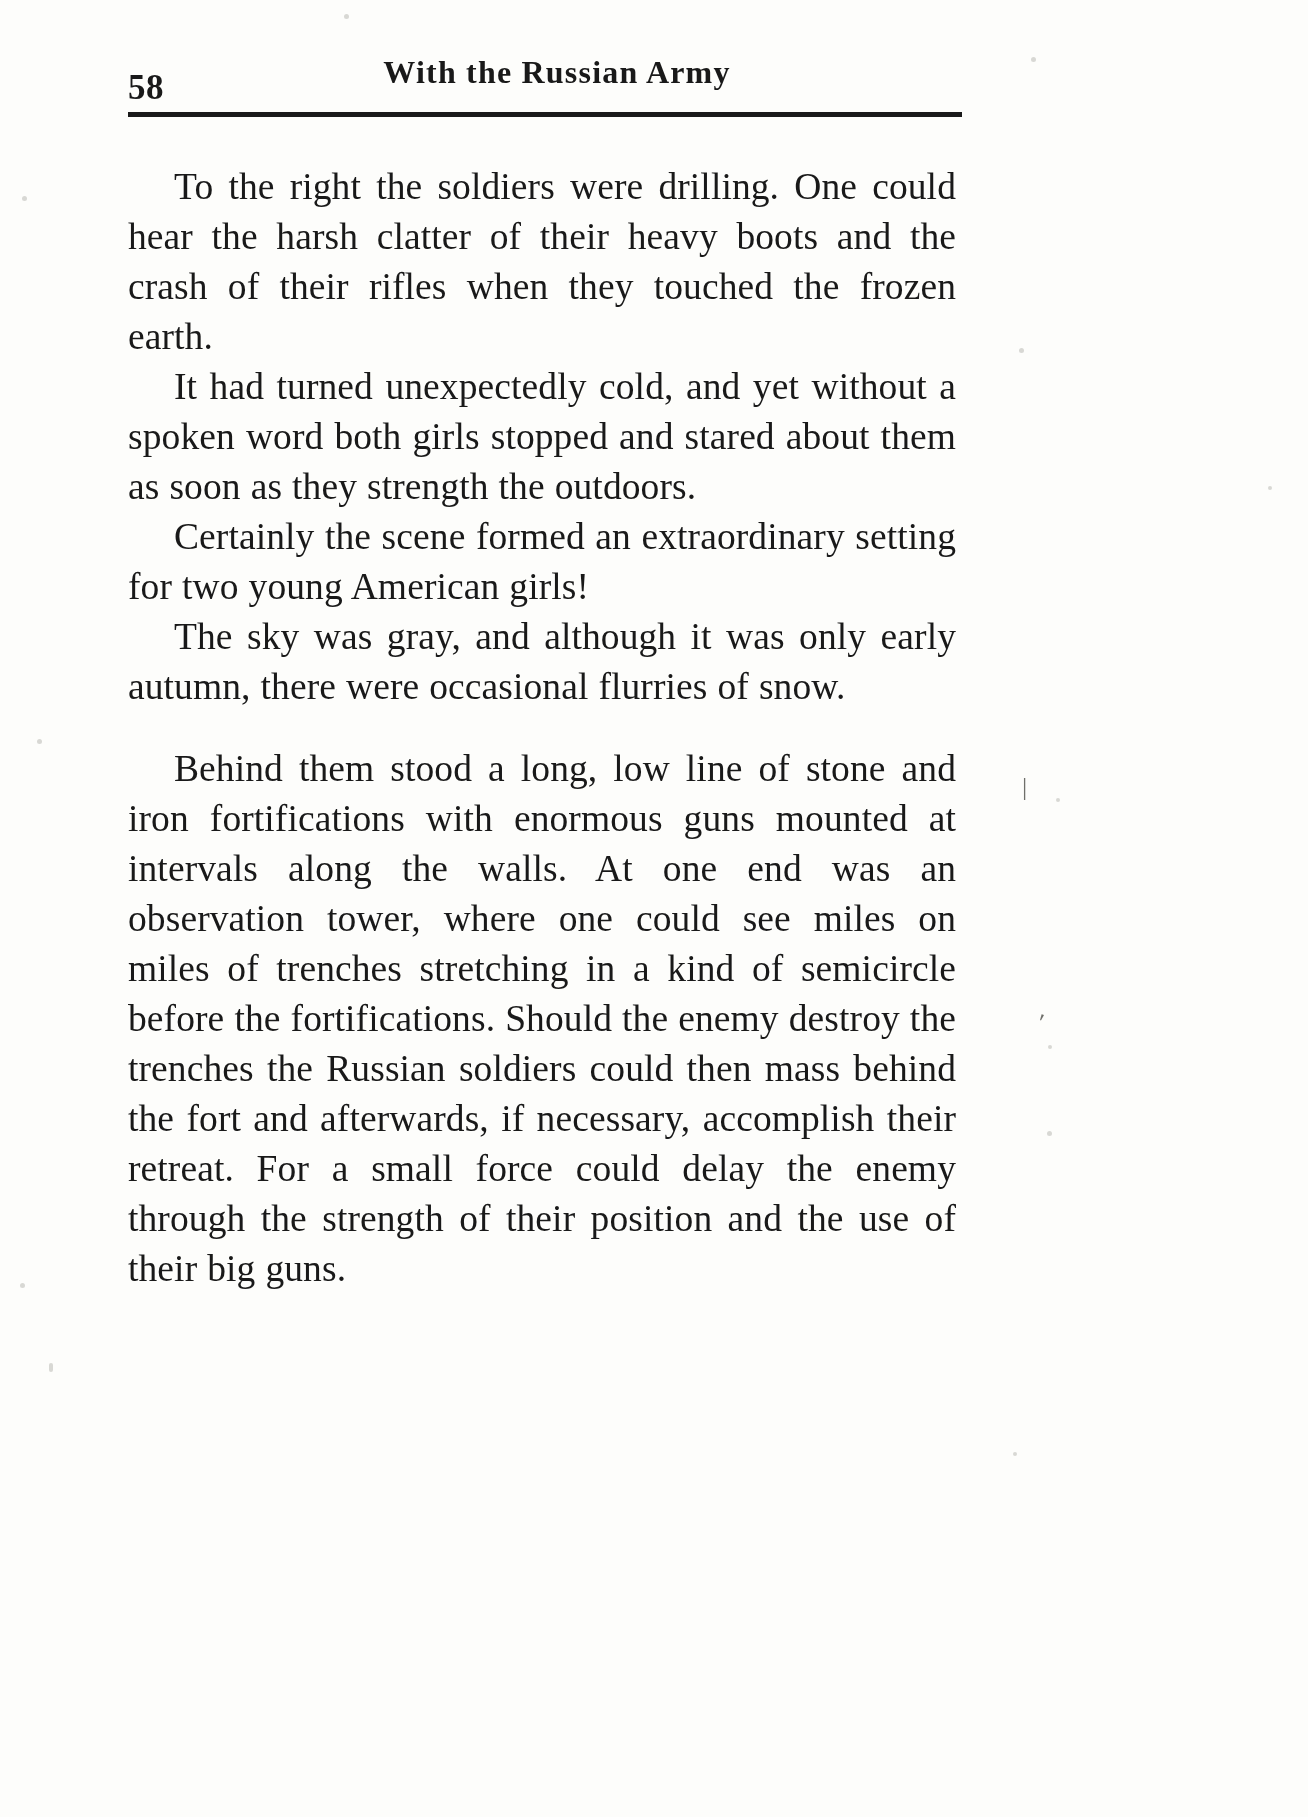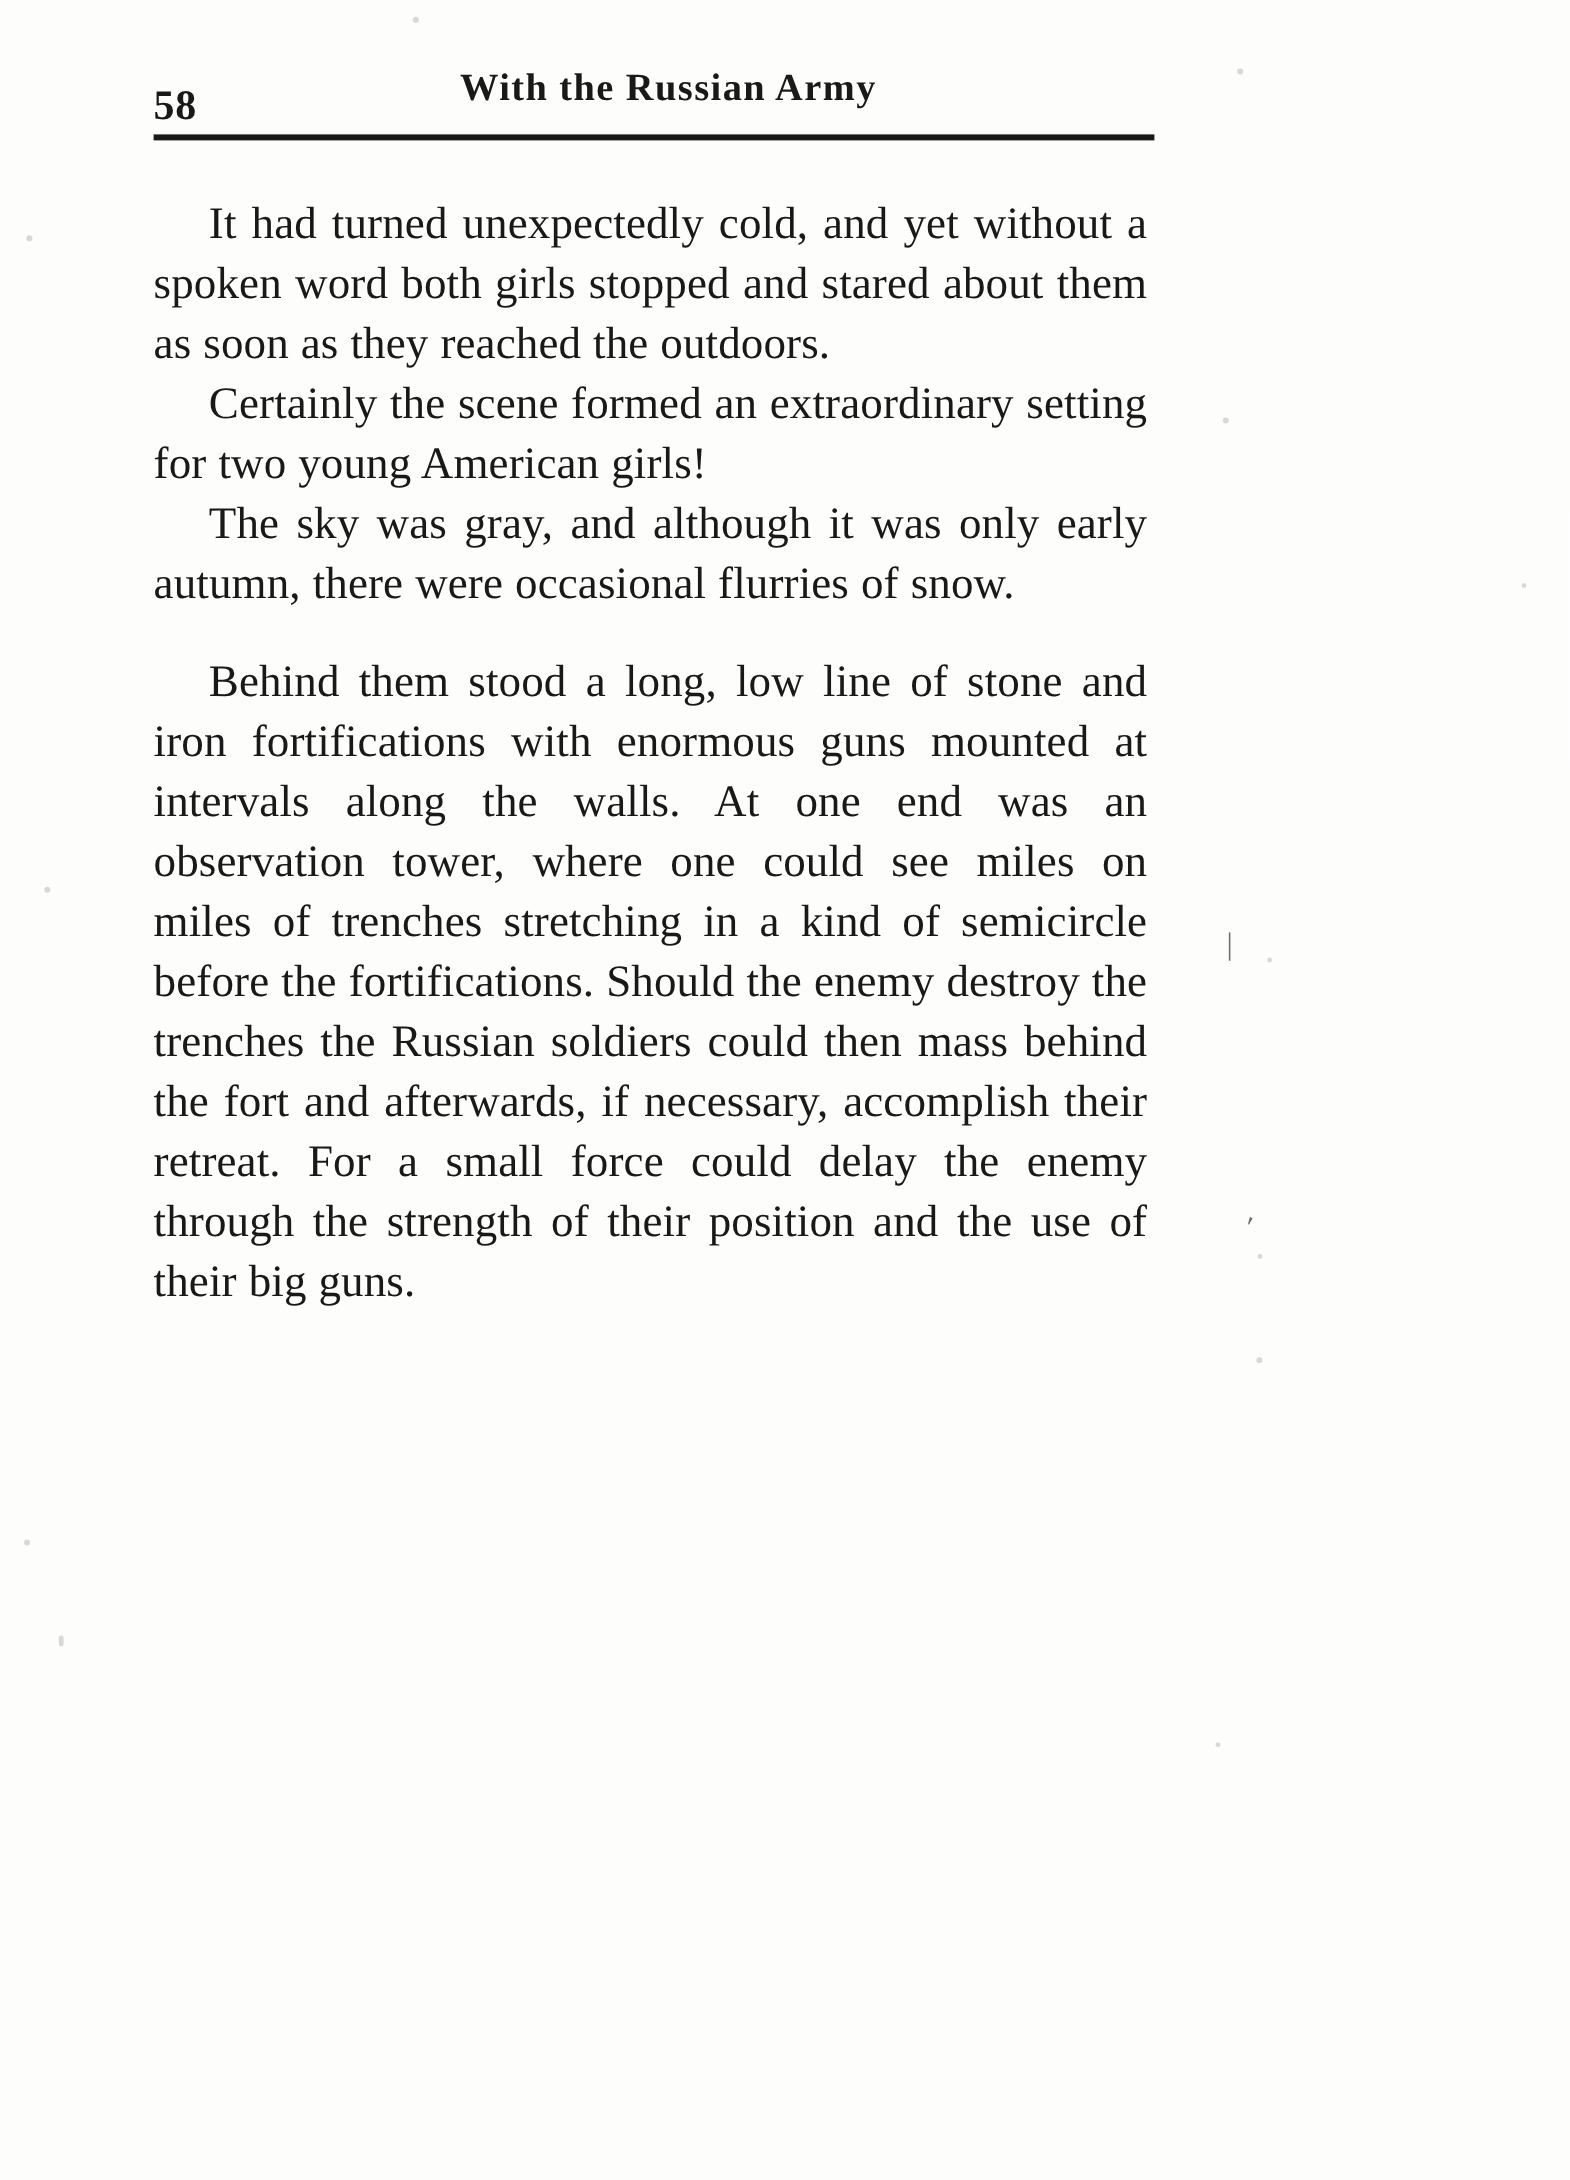--- a/index.html
+++ b/index.html
@@ -127,19 +127,20 @@
 
 <div class="content">
 
   <div class="header">
     <div class="folio">58</div>
     <div class="running-title">With the Russian Army</div>
     <div class="rule"></div>
   </div>
 
   <div class="body-text">
-    <p>It had turned unexpectedly cold, and yet without a spoken word both girls stopped and stared about them as soon as they reached the outdoors.</p>
+    <p>To the right the soldiers were drilling. One could hear the harsh clatter of their heavy boots and the crash of their rifles when they touched the frozen earth.</p>
+    <p>It had turned unexpectedly cold, and yet without a spoken word both girls stopped and stared about them as soon as they strength the outdoors.</p>
     <p>Certainly the scene formed an extraordinary setting for two young American girls!</p>
     <p>The sky was gray, and although it was only early autumn, there were occasional flurries of snow.</p>
     <p>Behind them stood a long, low line of stone and iron fortifications with enormous guns mounted at intervals along the walls. At one end was an observation tower, where one could see miles on miles of trenches stretching in a kind of semicircle before the fortifications.  Should the enemy destroy the trenches the Russian soldiers could then mass behind the fort and afterwards, if necessary, accomplish their retreat.  For a small force could delay the enemy through the strength of their position and the use of their big guns.</p>
   </div>
 
 </div>
 
 </body></html>

